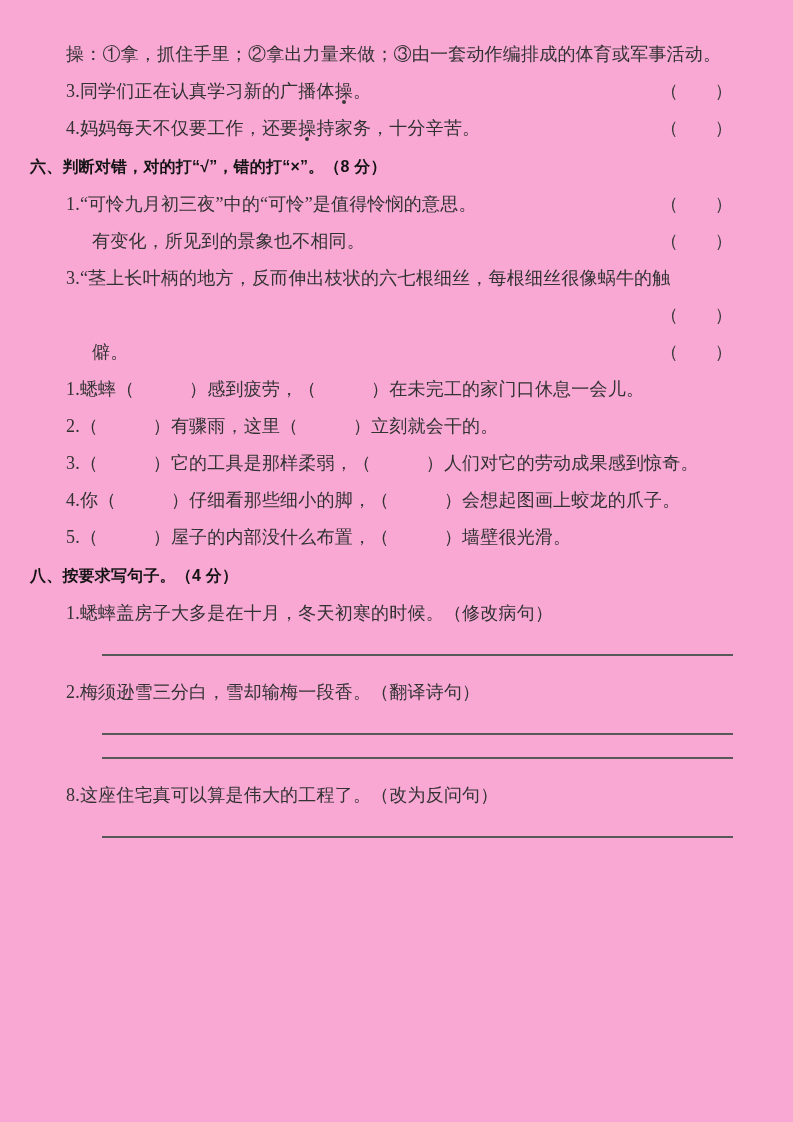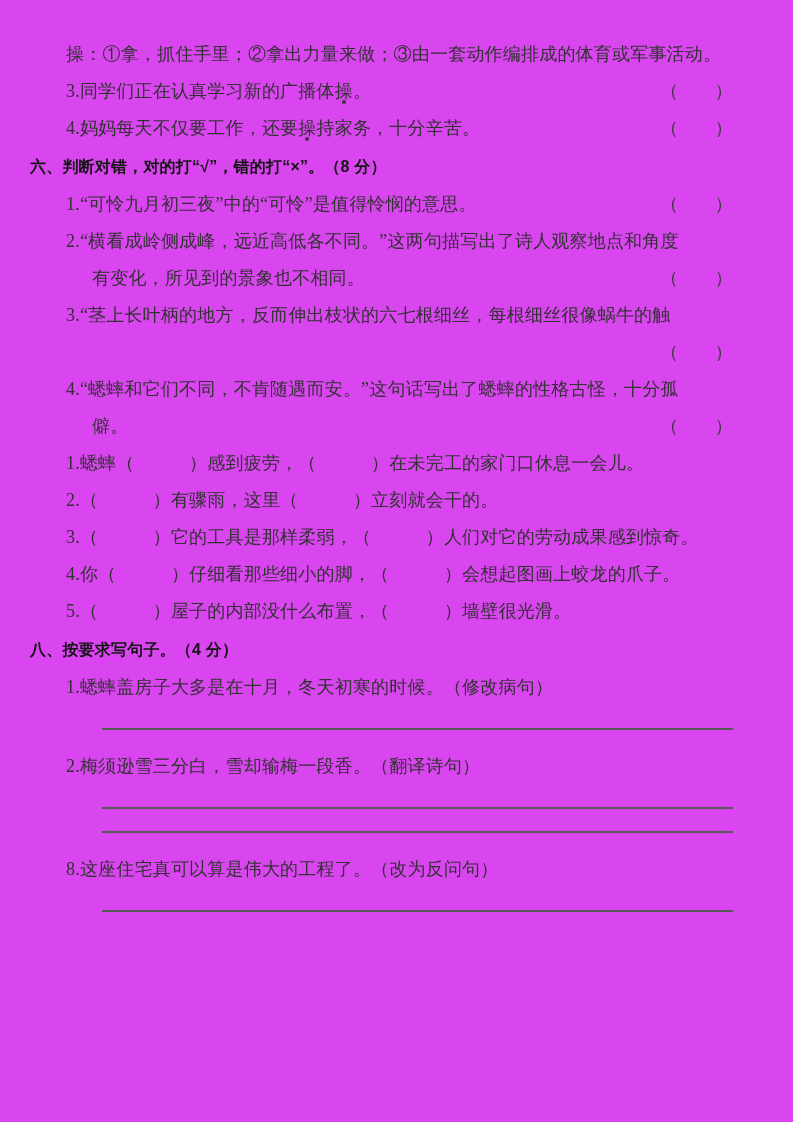--- a/index.html
+++ b/index.html
@@ -1,20 +1,20 @@
 <!DOCTYPE html>
 <html lang="zh"><head>
 <meta charset="utf-8">
 <style>
   html,body{margin:0;padding:0;background:#efefef;}
   .page{
     position:relative;
     width:793px;height:1122px;
     margin:0 auto;
-    background:#d946ef;
+    background:#f9a8d4;
     box-sizing:border-box;
     padding:36px 60px 0 30px;
     overflow:hidden;
     color:#323232;
     font-family:"Liberation Serif","DejaVu Serif",serif;
   }
   .row{
     display:flex;
     justify-content:space-between;
     align-items:baseline;
@@ -65,36 +65,30 @@
     <span class="bracket">（　　）</span>
   </div>
 
   <div class="row heading">
     <span class="txt">六、判断对错，对的打“√”，错的打“×”。（8 分）</span>
   </div>
   <div class="row item">
     <span class="txt">1.“可怜九月初三夜”中的“可怜”是值得怜悯的意思。</span>
     <span class="bracket">（　　）</span>
   </div>
-  <div class="row item">
-    <span class="txt">2.“横看成岭侧成峰，远近高低各不同。”这两句描写出了诗人观察地点和角度</span>
-  </div>
   <div class="row cont">
     <span class="txt">有变化，所见到的景象也不相同。</span>
     <span class="bracket">（　　）</span>
   </div>
   <div class="row item">
     <span class="txt">3.“茎上长叶柄的地方，反而伸出枝状的六七根细丝，每根细丝很像蜗牛的触</span>
   </div>
   <div class="row cont">
     <span class="txt"></span>
     <span class="bracket">（　　）</span>
-  </div>
-  <div class="row item">
-    <span class="txt">4.“蟋蟀和它们不同，不肯随遇而安。”这句话写出了蟋蟀的性格古怪，十分孤</span>
   </div>
   <div class="row cont">
     <span class="txt">僻。</span>
     <span class="bracket">（　　）</span>
   </div>
 
   <div class="row item">
     <span class="txt">1.蟋蟀（　　　）感到疲劳，（　　　）在未完工的家门口休息一会儿。</span>
   </div>
   <div class="row item">

